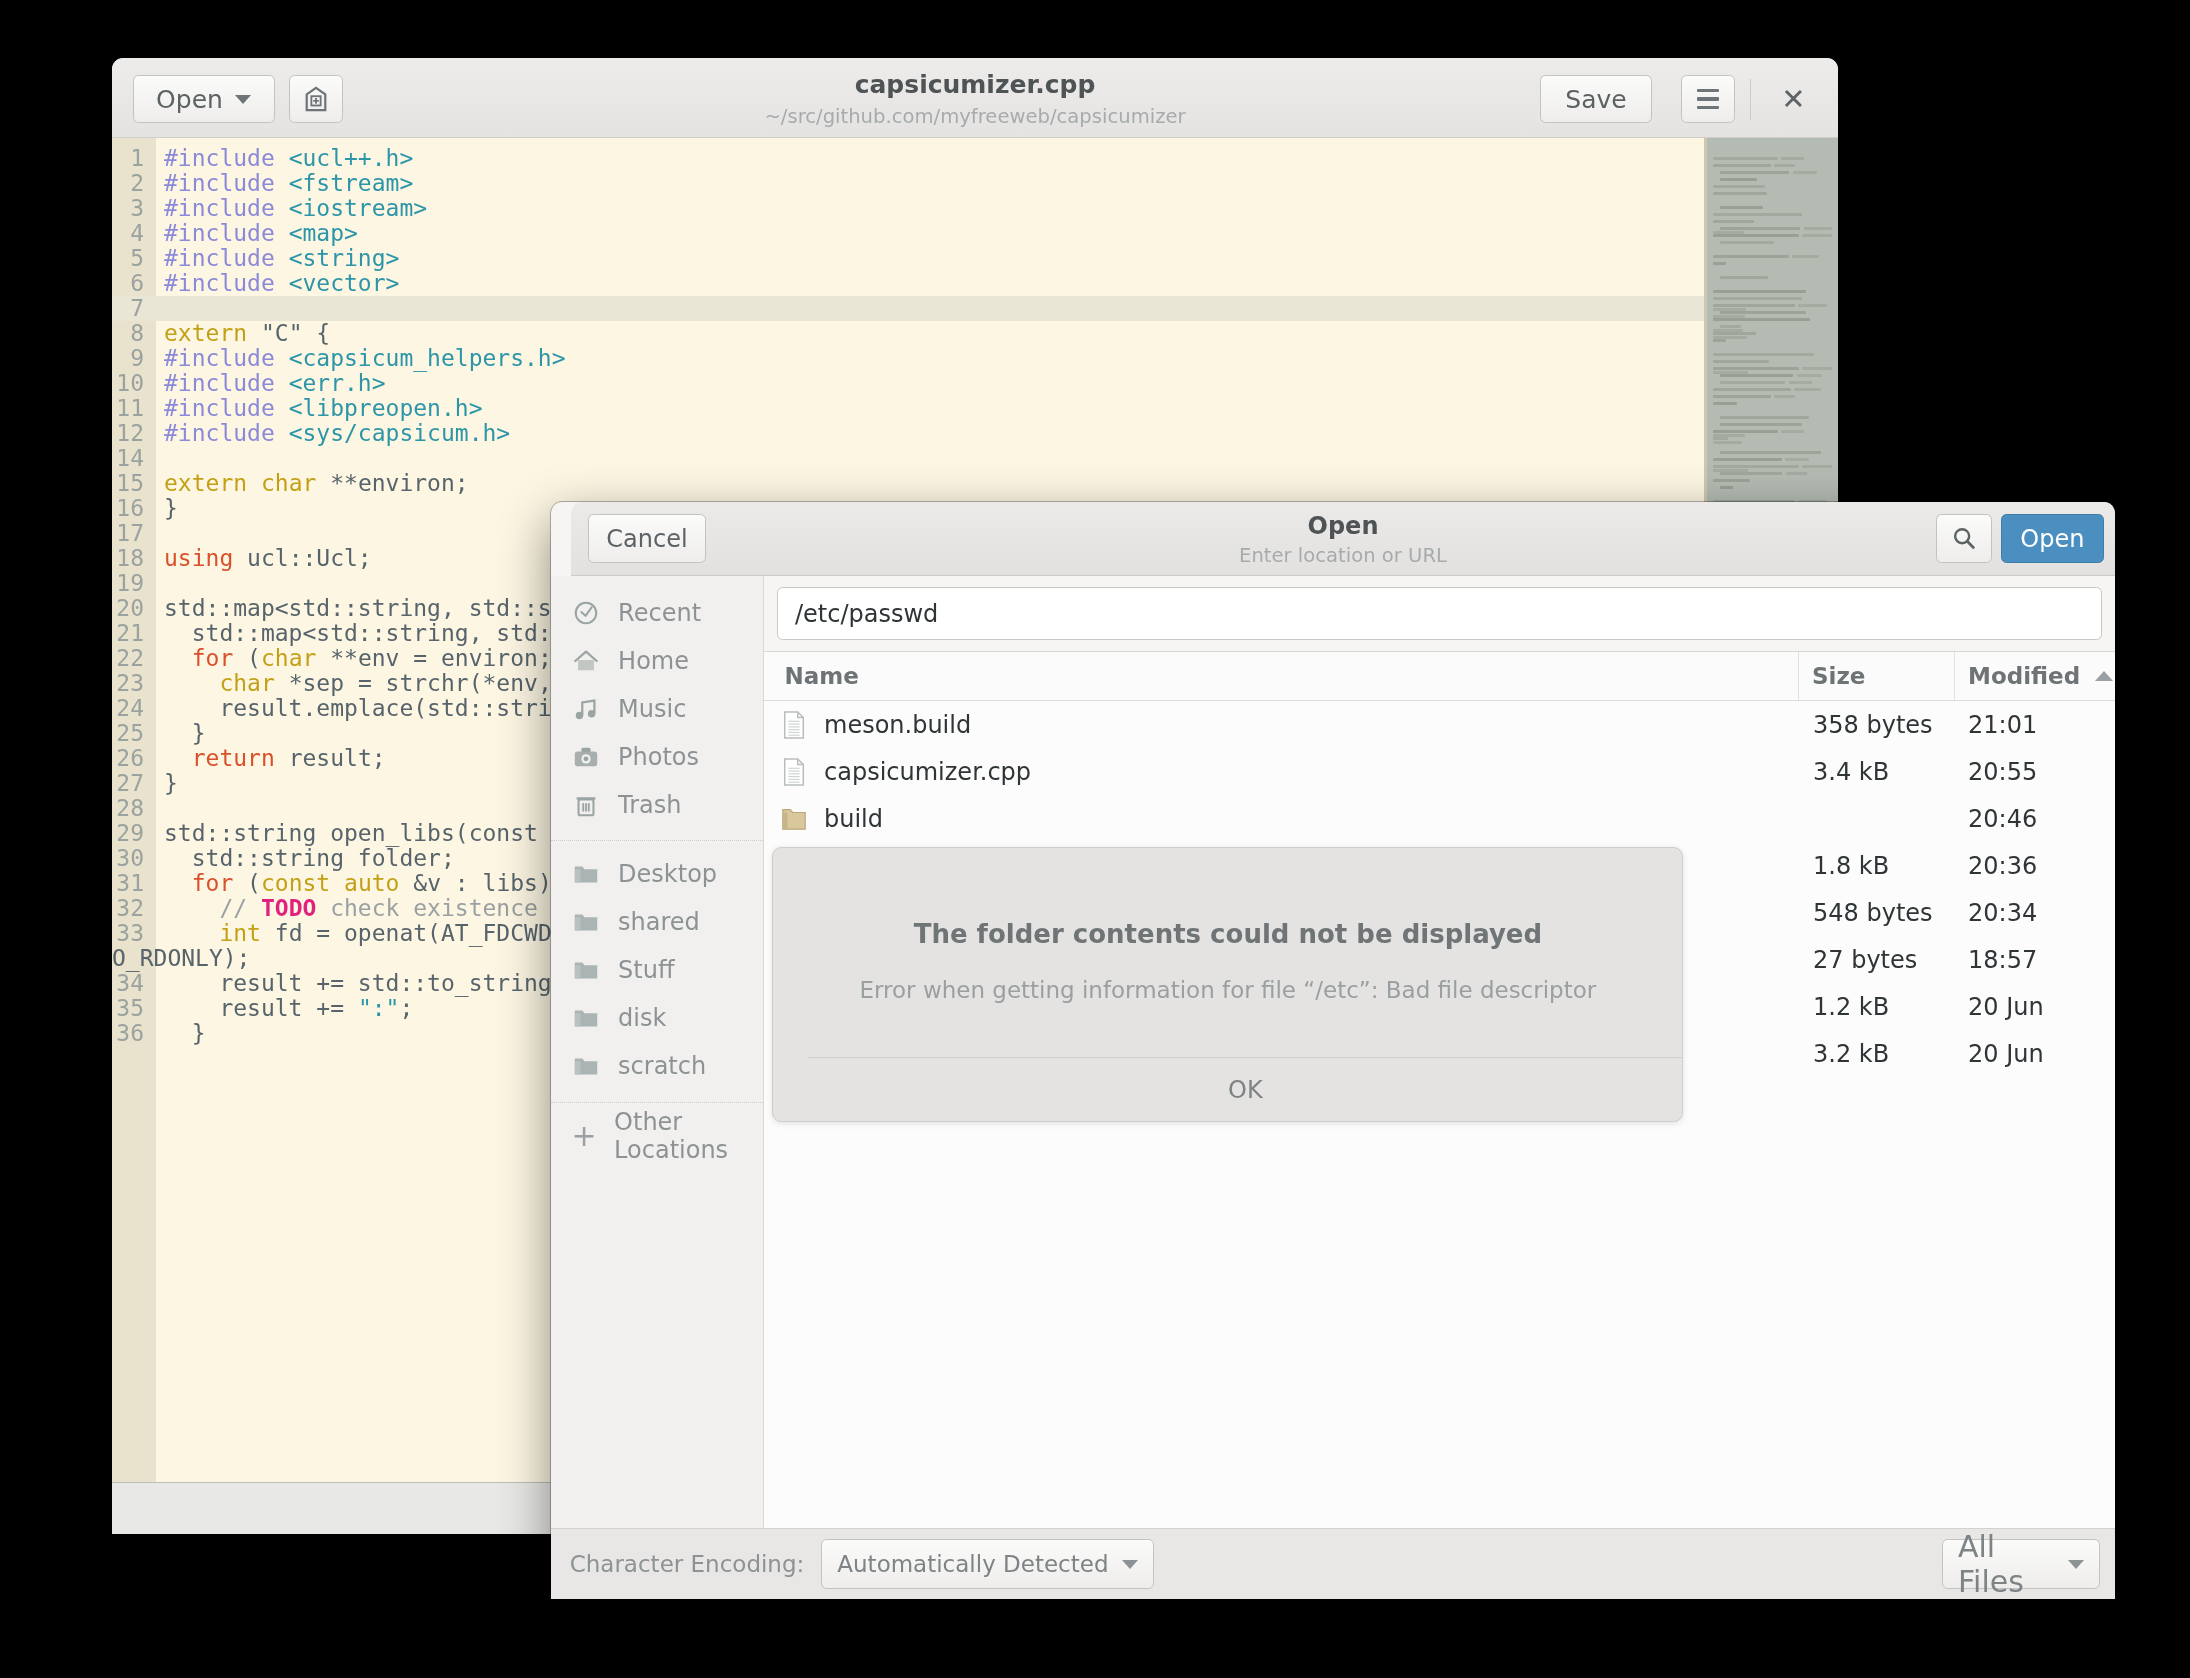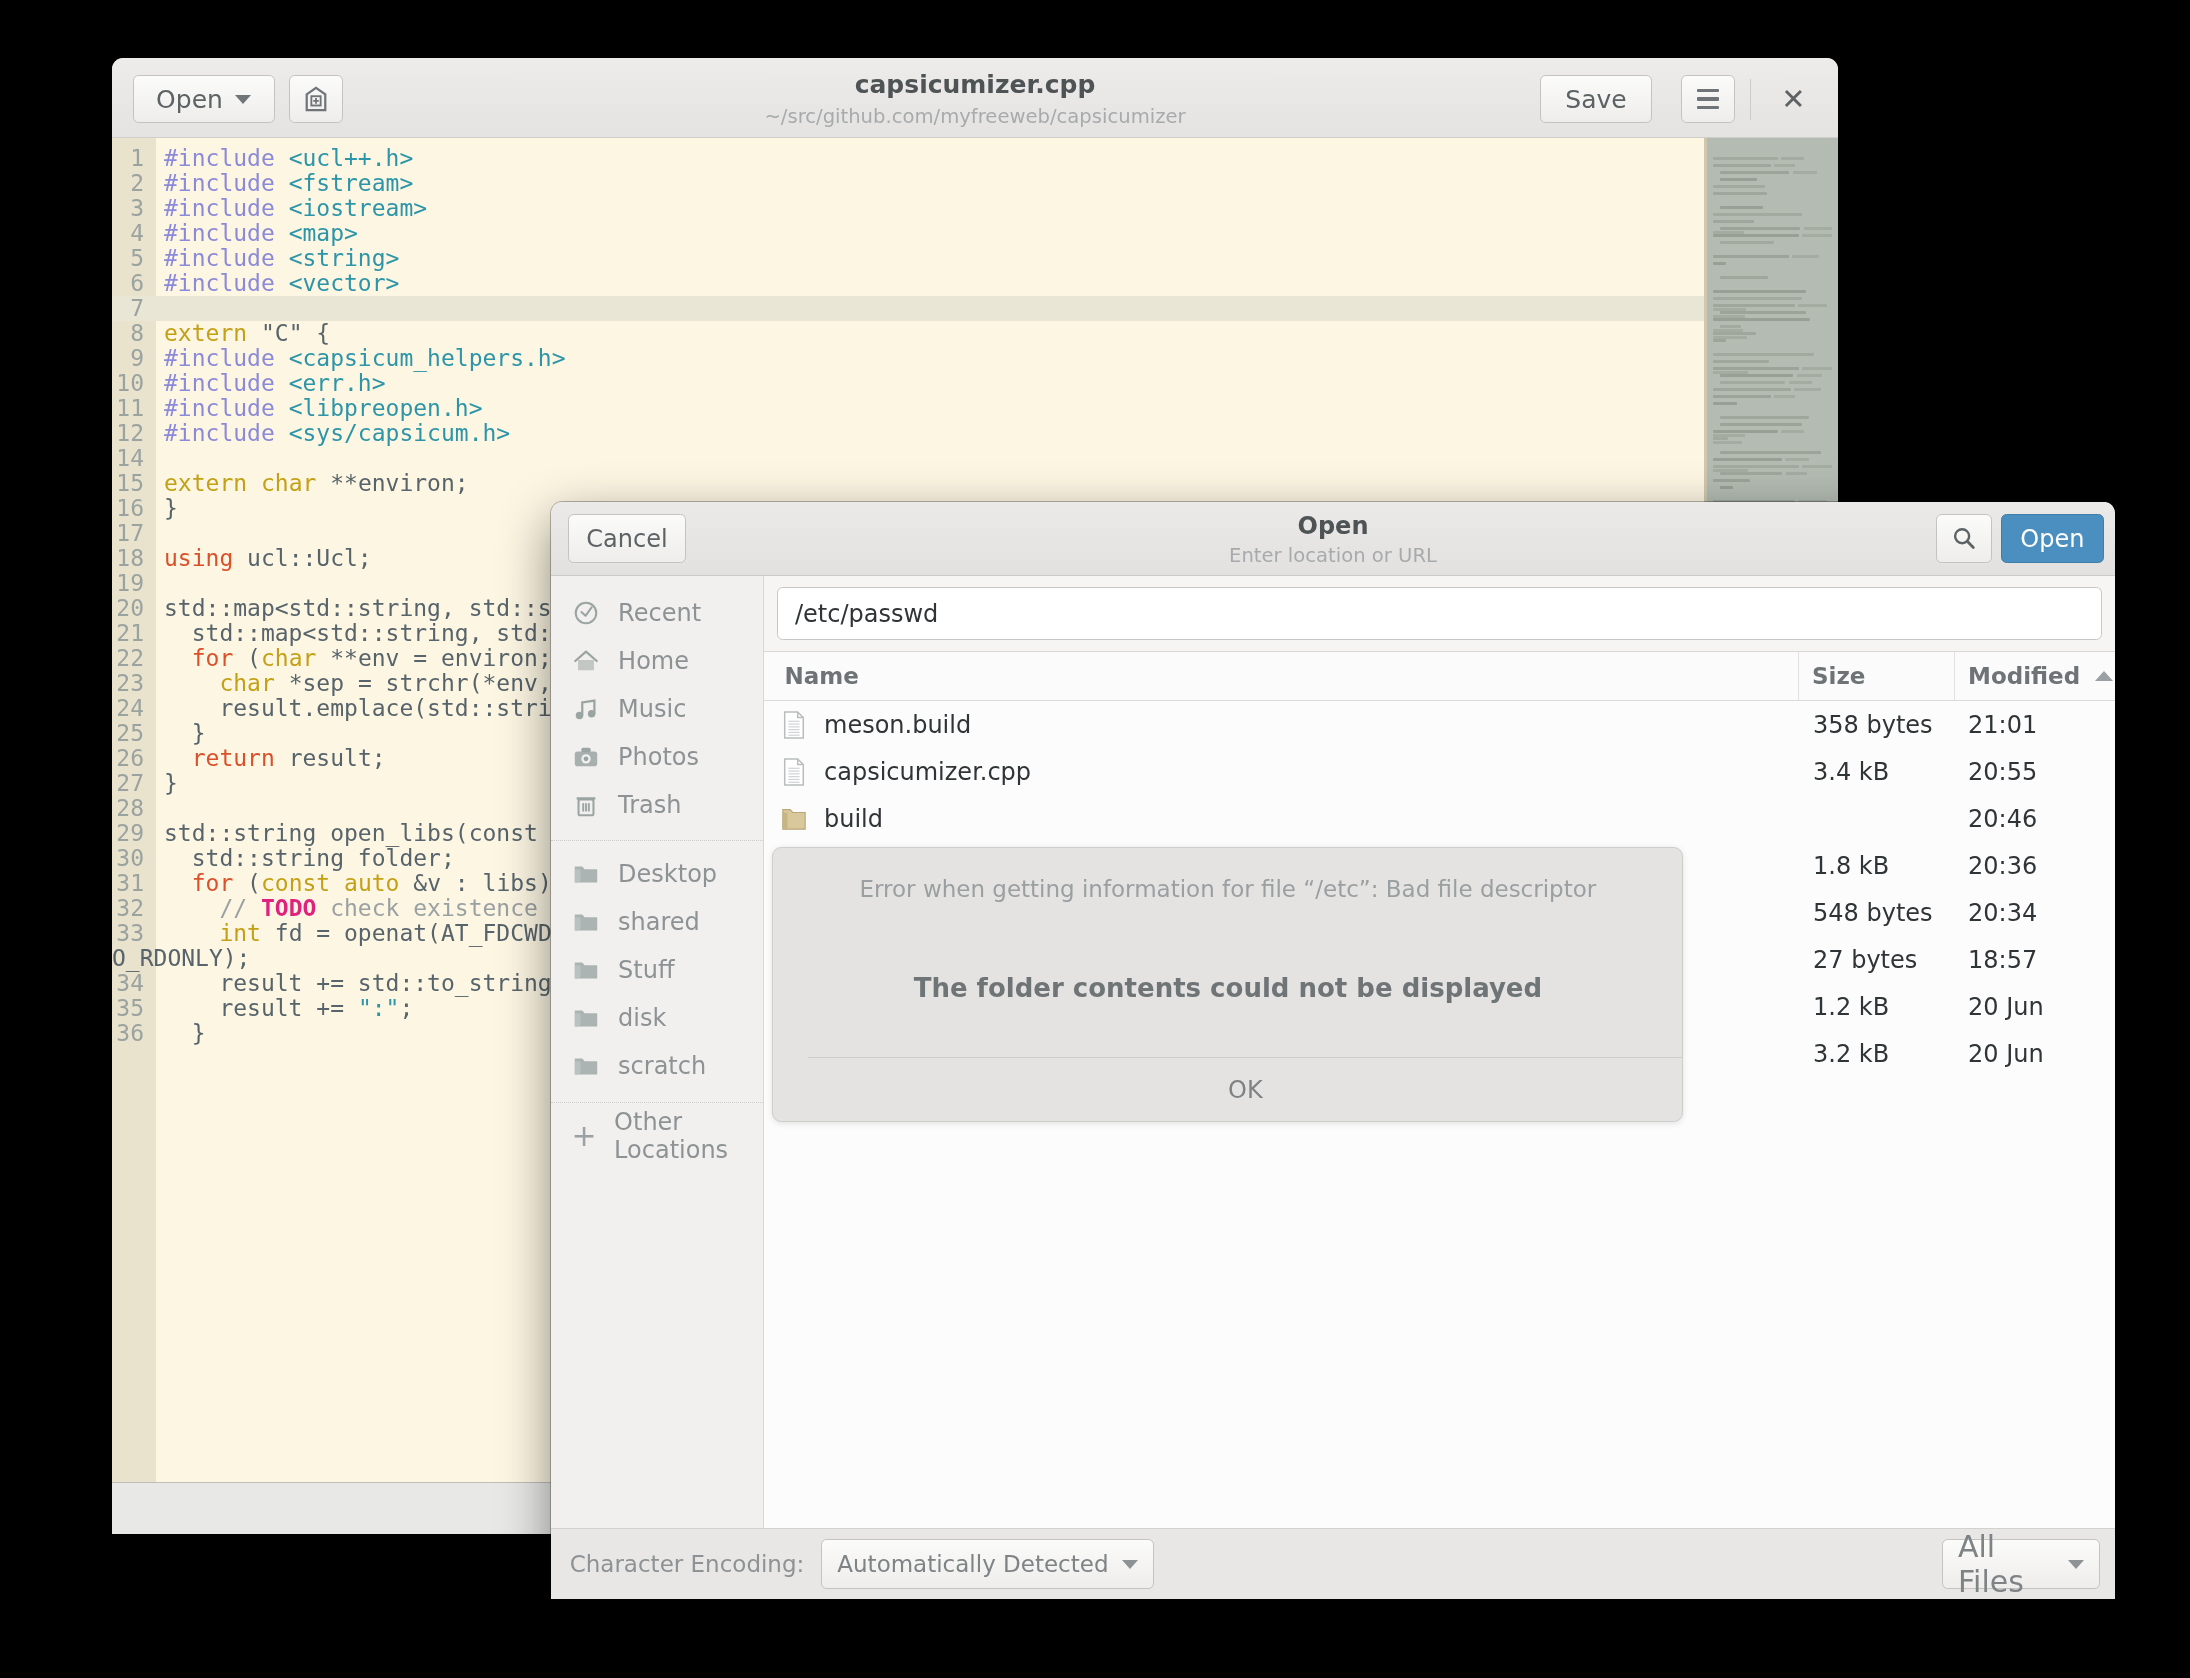--- a/index.html
+++ b/index.html
@@ -125,20 +125,21 @@
     background: #f6f5f4;
     border-radius: 11.2px 11.2px 0 0;
     box-shadow: 0 0 0 0.9px rgba(0,0,0,0.28), 0 17px 51px rgba(0,0,0,0.45);
     overflow: hidden;
   }
   #dialog-headerbar {
     position: relative; height: 73px;
     background: linear-gradient(#eceae8, #e3e1df);
     border-bottom: 0.9px solid #cdcbc8;
     border-radius: 11.2px 11.2px 0 0;
+    margin-left: 20px;
   }
   #cancel-btn {
     position: absolute; left: 17px; top: 12px;
     width: 118px; height: 49px;
     background: linear-gradient(#fbfbfa, #eeedeb);
     border: 0.9px solid #c4c3c0; border-radius: 5.6px;
     color: #5d6265; font-size: 24px;
     display: flex; align-items: center; justify-content: center;
     box-sizing: border-box;
   }
@@ -683,22 +684,22 @@
             <div class="file-row">
               <div class="fr-name">
                 <span></span>
               </div>
               <div class="fr-size">3.2 kB</div>
               <div class="fr-mod">20 Jun</div>
             </div>
           </div>
 
         <div id="error-overlay">
+          <div id="error-title">The folder contents could not be displayed</div>
           <div id="error-detail">Error when getting information for file “/etc”: Bad file descriptor</div>
-          <div id="error-title">The folder contents could not be displayed</div>
           <div id="error-ok">
             <span>OK</span>
           </div>
         </div>
 
       </div>
     </div>
 
     <div id="dialog-footer">
       <span id="enc-label">Character Encoding:</span>

